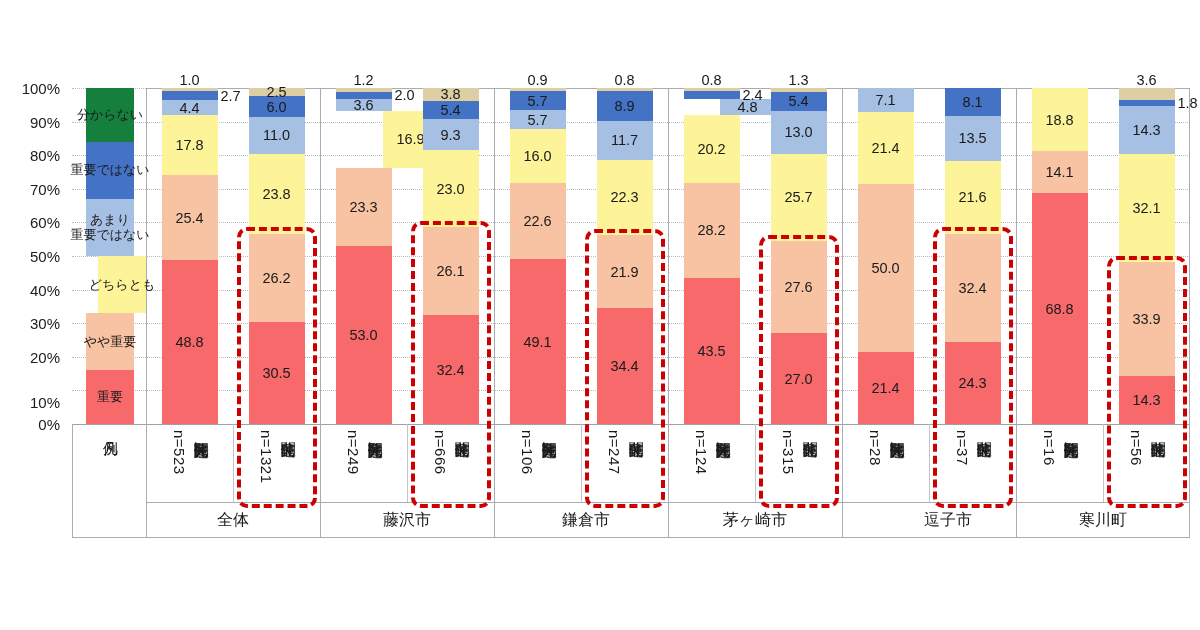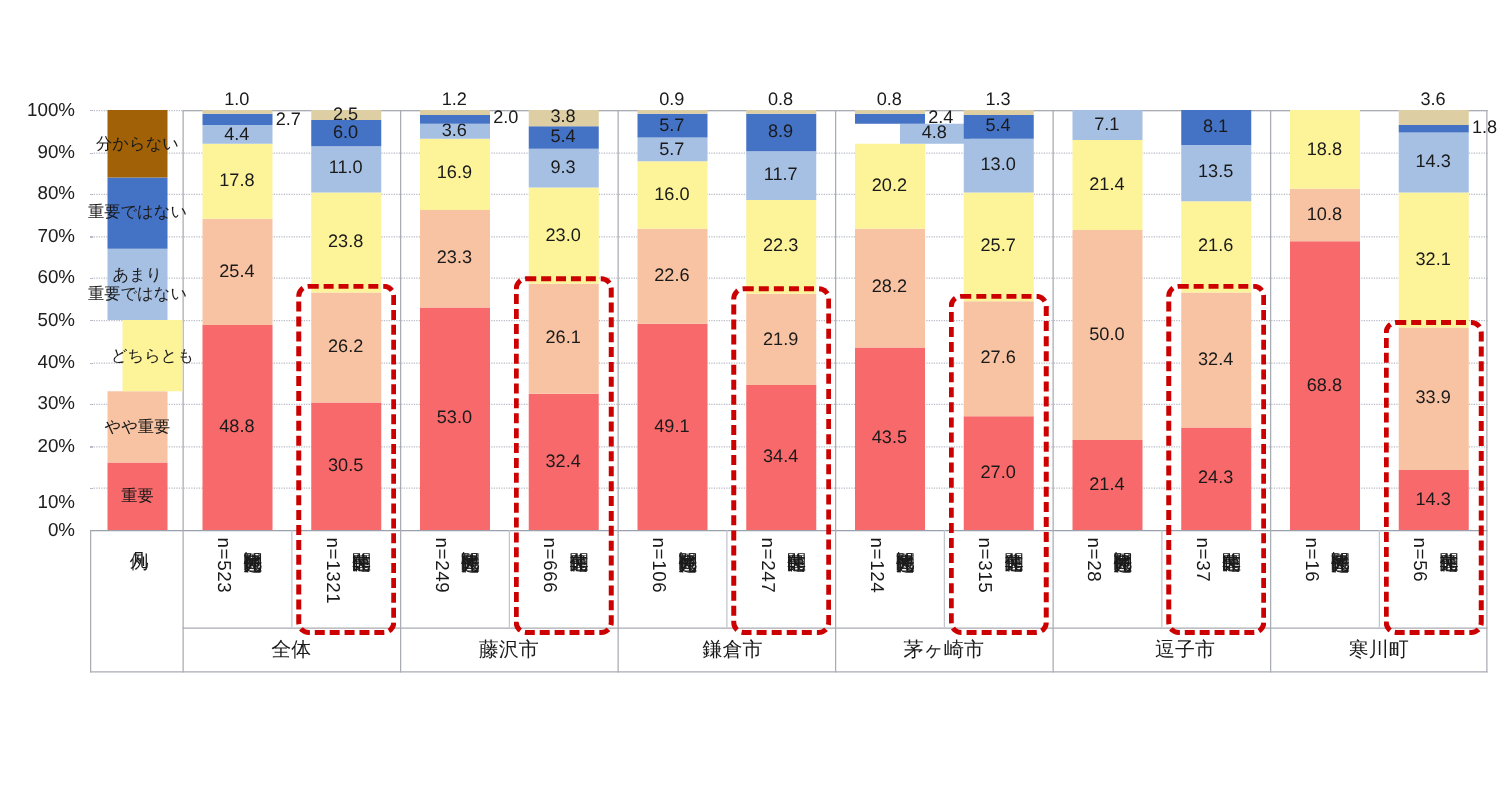--- a/index.html
+++ b/index.html
@@ -196,21 +196,21 @@
         <div class="legend-seg" style="height: 57.12px; background: rgb(253, 244, 154); margin-left: 12px;">
           <div class="legend-text">どちらとも</div>
         </div>
         <div class="legend-seg" style="height: 57.12px; background: rgb(166, 192, 228);">
           <div class="legend-text">あまり
 重要ではない</div>
         </div>
         <div class="legend-seg" style="height: 57.12px; background: rgb(68, 114, 196);">
           <div class="legend-text">重要ではない</div>
         </div>
-        <div class="legend-seg" style="height: 53.76px; background: #a16207;">
+        <div class="legend-seg" style="height: 53.76px; background: #15803d;">
           <div class="legend-text">分からない</div>
         </div>
       </div>
     </div>
 
   <div class="plot-area" id="barlayer">
       <div class="bar" style="left: 89.5px; height: 336px;">
         <div class="seg" style="height: 163.968px; background: rgb(248, 105, 107);">
           <div class="seg-label">48.8</div>
         </div>
@@ -250,21 +250,21 @@
           <div class="seg-label">2.5</div>
         </div>
       </div>
       <div class="bar" style="left: 263.5px; height: 336px;">
         <div class="seg" style="height: 178.08px; background: rgb(248, 105, 107);">
           <div class="seg-label">53.0</div>
         </div>
         <div class="seg" style="height: 78.288px; background: rgb(248, 195, 163);">
           <div class="seg-label">23.3</div>
         </div>
-        <div class="seg" style="height: 56.784px; background: rgb(253, 244, 154);">
+        <div class="seg" style="height: 56.784px; background: rgb(253, 244, 154); margin-left: 47px;">
           <div class="seg-label">16.9</div>
         </div>
         <div class="seg" style="height: 12.096px; background: rgb(166, 192, 228);">
           <div class="seg-label">3.6</div>
         </div>
         <div class="seg" style="height: 6.72px; background: rgb(68, 114, 196);">
           <div class="seg-label outside">2.0</div>
         </div>
         <div class="seg" style="height: 4.032px; background: rgb(221, 207, 163);">
           <div class="seg-label above">1.2</div>
@@ -399,21 +399,21 @@
         </div>
         <div class="seg" style="height: 27.216px; background: rgb(68, 114, 196);">
           <div class="seg-label">8.1</div>
         </div>
       </div>
       <div class="bar" style="left: 959.5px; height: 336px;">
         <div class="seg" style="height: 231.168px; background: rgb(248, 105, 107);">
           <div class="seg-label">68.8</div>
         </div>
         <div class="seg" style="height: 42px; background: rgb(248, 195, 163);">
-          <div class="seg-label">10.8</div>
+          <div class="seg-label">14.1</div>
         </div>
         <div class="seg" style="height: 63.168px; background: rgb(253, 244, 154);">
           <div class="seg-label">18.8</div>
         </div>
       </div>
       <div class="bar" style="left: 1046.5px; height: 336px;">
         <div class="seg" style="height: 48.048px; background: rgb(248, 105, 107);">
           <div class="seg-label">14.3</div>
         </div>
         <div class="seg" style="height: 113.904px; background: rgb(248, 195, 163);">

